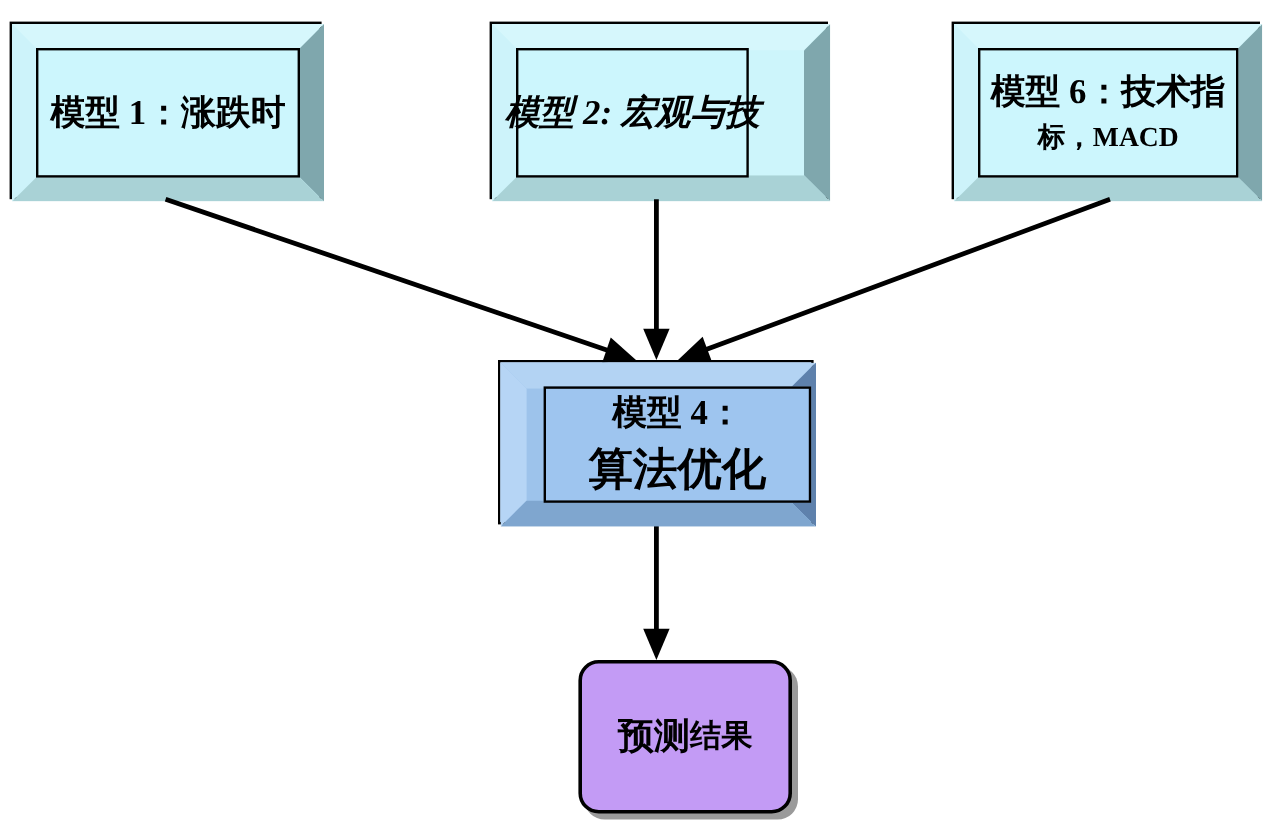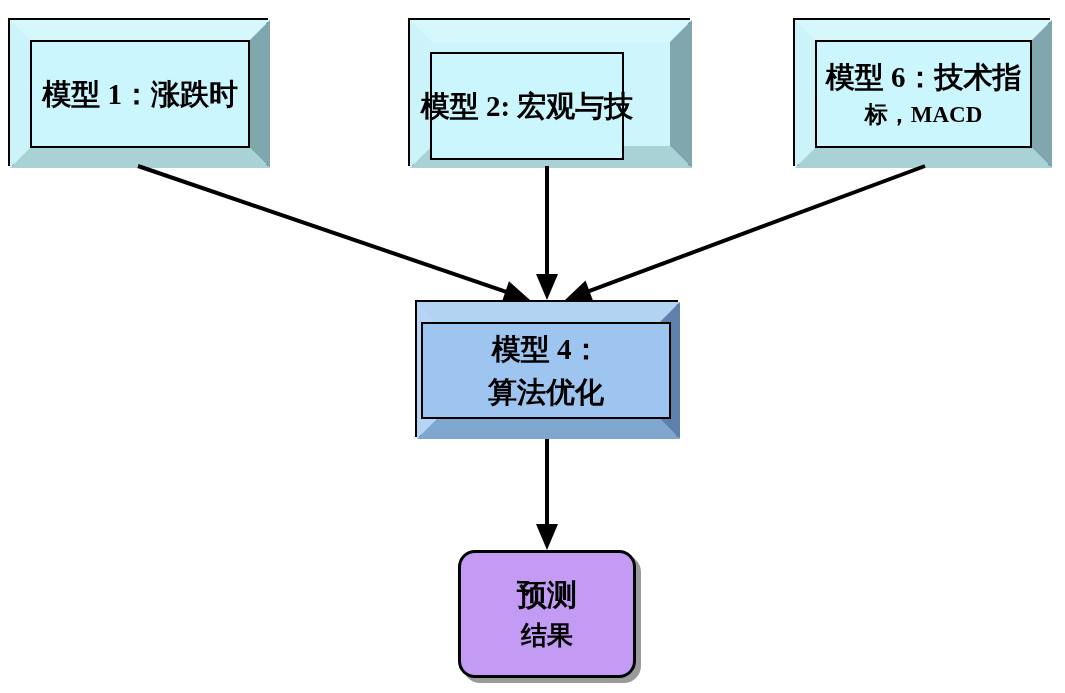--- a/index.html
+++ b/index.html
@@ -61,25 +61,26 @@
 
   .bv { position: absolute; }
 
   
   .round-node {
     position: absolute;
     box-sizing: border-box;
     border: 3px solid #000000;
     border-radius: 17px;
     display: flex;
-    flex-direction: column;
+    flex-direction: row;
     align-items: center;
     justify-content: center;
     text-align: center;
     box-shadow: 5px 5px 0 0 #9a9a9a;
+    margin-left: 24px;
   }
   .round-node .line {
     line-height: 1.45;
     white-space: nowrap;
     color: #000000;
     font-weight: bold;
   }
 
   
   #connectors {
@@ -105,21 +106,21 @@
       <div class="line" style="font-size: 29px;">模型 1：涨跌时</div>
     </div>
   </div>
 
   <div class="bevel-box cyan" id="box-model2" style="left: 408px; top: 18px; width: 282px; height: 148px;">
     <div class="bev"></div>
     <div class="bv bv-top" style="left: 0px; top: 0px; width: 282px; height: 148px; clip-path: polygon(0px 0px, 282px 0px, 260px 22px, 22px 22px);"></div>
     <div class="bv bv-left" style="left: 0px; top: 0px; width: 282px; height: 148px; clip-path: polygon(0px 0px, 22px 22px, 22px 126px, 0px 148px);"></div>
     <div class="bv bv-right" style="left: 0px; top: 0px; width: 282px; height: 148px; clip-path: polygon(282px 0px, 282px 148px, 260px 126px, 260px 22px);"></div>
     <div class="bv bv-bot" style="left: 0px; top: 0px; width: 282px; height: 148px; clip-path: polygon(0px 148px, 22px 126px, 260px 126px, 282px 148px);"></div>
-    <div class="face" style="left: 20px; top: 32px; width: 194px; height: 108px;">
+    <div class="face" style="left: 20px; top: 20px; width: 194px; height: 108px; font-style: italic;">
       <div class="line" style="font-size: 29px;">模型 2: 宏观与技</div>
     </div>
   </div>
 
   <div class="bevel-box cyan" id="box-model3" style="left: 793px; top: 18px; width: 257px; height: 148px;">
     <div class="bev"></div>
     <div class="bv bv-top" style="left: 0px; top: 0px; width: 257px; height: 148px; clip-path: polygon(0px 0px, 257px 0px, 235px 22px, 22px 22px);"></div>
     <div class="bv bv-left" style="left: 0px; top: 0px; width: 257px; height: 148px; clip-path: polygon(0px 0px, 22px 22px, 22px 126px, 0px 148px);"></div>
     <div class="bv bv-right" style="left: 0px; top: 0px; width: 257px; height: 148px; clip-path: polygon(257px 0px, 257px 148px, 235px 126px, 235px 22px);"></div>
     <div class="bv bv-bot" style="left: 0px; top: 0px; width: 257px; height: 148px; clip-path: polygon(0px 148px, 22px 126px, 235px 126px, 257px 148px);"></div>
@@ -141,23 +142,23 @@
         <polygon points="547,550 536,524 558,524" fill="#000000"></polygon>
       </g>
   </svg>
 
   <div class="bevel-box blue" id="box-model4" style="left: 415px; top: 300px; width: 263px; height: 137px;">
     <div class="bev"></div>
     <div class="bv bv-top" style="left: 0px; top: 0px; width: 263px; height: 137px; clip-path: polygon(0px 0px, 263px 0px, 241px 22px, 22px 22px);"></div>
     <div class="bv bv-left" style="left: 0px; top: 0px; width: 263px; height: 137px; clip-path: polygon(0px 0px, 22px 22px, 22px 115px, 0px 137px);"></div>
     <div class="bv bv-right" style="left: 0px; top: 0px; width: 263px; height: 137px; clip-path: polygon(263px 0px, 263px 137px, 241px 115px, 241px 22px);"></div>
     <div class="bv bv-bot" style="left: 0px; top: 0px; width: 263px; height: 137px; clip-path: polygon(0px 137px, 22px 115px, 241px 115px, 263px 137px);"></div>
-    <div class="face" style="left: 4px; top: 20px; width: 250px; height: 97px;">
+    <div class="face" style="left: 36px; top: 20px; width: 223px; height: 97px;">
       <div class="line" style="font-size: 29px;">模型 4：</div>
-      <div class="line" style="font-size: 29px;">算法优化</div>
+      <div class="line" style="font-size: 37px;">算法优化</div>
     </div>
   </div>
 
   <div class="round-node" id="box-result" style="left: 458px; top: 550px; width: 178px; height: 128px; background: rgb(195, 155, 245); border-color: rgb(0, 0, 0); box-shadow: rgb(154, 154, 154) 5px 5px 0px 0px;">
     <div class="line" style="font-size: 30px;">预测</div>
     <div class="line" style="font-size: 26px;">结果</div>
   </div>
 
 </div>
 

